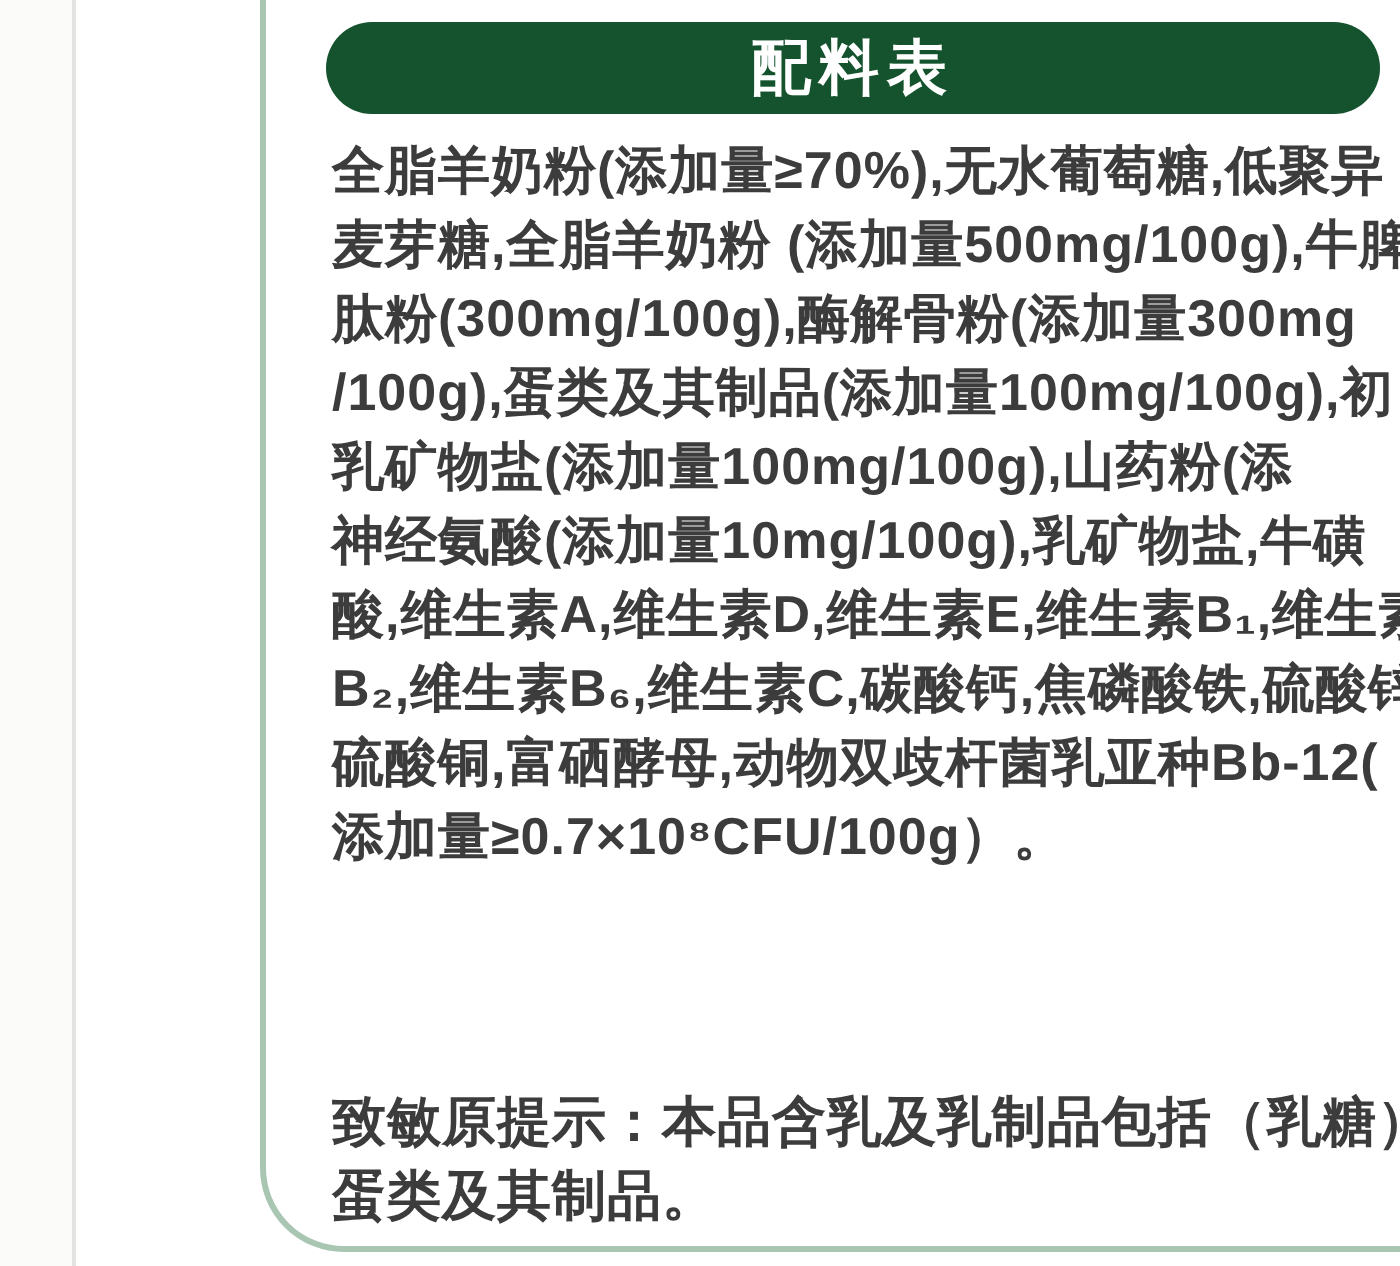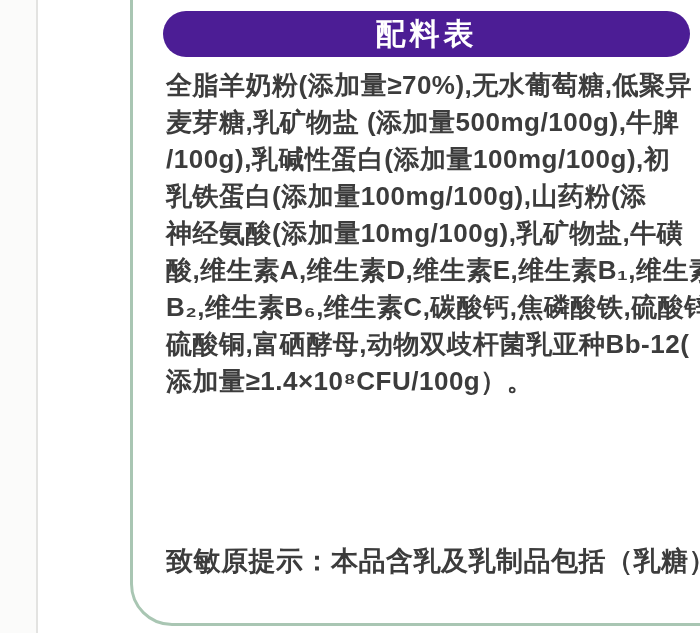--- a/index.html
+++ b/index.html
@@ -19,21 +19,21 @@
   
   .panel{
     position:absolute;left:130px;top:-60px;width:740px;height:686px;
     border:3px solid #a9c6b3;
     border-radius:42px;
     background:#ffffff;
     box-sizing:border-box;
   }
   .pill{
     position:absolute;left:163px;top:11px;width:527px;height:46px;
-    background:#4c1d95;
+    background:#14532d;
     border-radius:25px;
     display:flex;align-items:center;justify-content:center;
     color:#ffffff;font-size:30px;font-weight:bold;letter-spacing:4px;
   }
   .ingredients{
     position:absolute;left:166px;top:67px;width:534px;
     font-size:26px;font-weight:600;color:#3c3c3c;
     line-height:37px;white-space:nowrap;letter-spacing:0.5px;
   }
   .allergen{
@@ -50,25 +50,27 @@
 <div class="left-strip-line"></div>
 
 <div class="panel"></div>
 
 <div class="pill">
   <span>配料表</span>
 </div>
 
 <div class="ingredients">
   <div class="text-line">全脂羊奶粉(添加量≥70%),无水葡萄糖,低聚异</div>
-  <div class="text-line">麦芽糖,乳矿物盐 (添加量500mg/100g),牛脾</div>
-  <div class="text-line">/100g),乳碱性蛋白(添加量100mg/100g),初</div>
-  <div class="text-line">乳铁蛋白(添加量100mg/100g),山药粉(添</div>
+  <div class="text-line">麦芽糖,全脂羊奶粉 (添加量500mg/100g),牛脾</div>
+  <div class="text-line">肽粉(300mg/100g),酶解骨粉(添加量300mg</div>
+  <div class="text-line">/100g),蛋类及其制品(添加量100mg/100g),初</div>
+  <div class="text-line">乳矿物盐(添加量100mg/100g),山药粉(添</div>
   <div class="text-line">神经氨酸(添加量10mg/100g),乳矿物盐,牛磺</div>
   <div class="text-line">酸,维生素A,维生素D,维生素E,维生素B₁,维生素</div>
   <div class="text-line">B₂,维生素B₆,维生素C,碳酸钙,焦磷酸铁,硫酸锌,</div>
   <div class="text-line">硫酸铜,富硒酵母,动物双歧杆菌乳亚种Bb-12(</div>
-  <div class="text-line">添加量≥1.4×10⁸CFU/100g）。</div>
+  <div class="text-line">添加量≥0.7×10⁸CFU/100g）。</div>
 </div>
 
 <div class="allergen">
   <div class="text-line">致敏原提示：本品含乳及乳制品包括（乳糖）、</div>
+  <div class="text-line">蛋类及其制品。</div>
 </div>
 
 </body></html>

